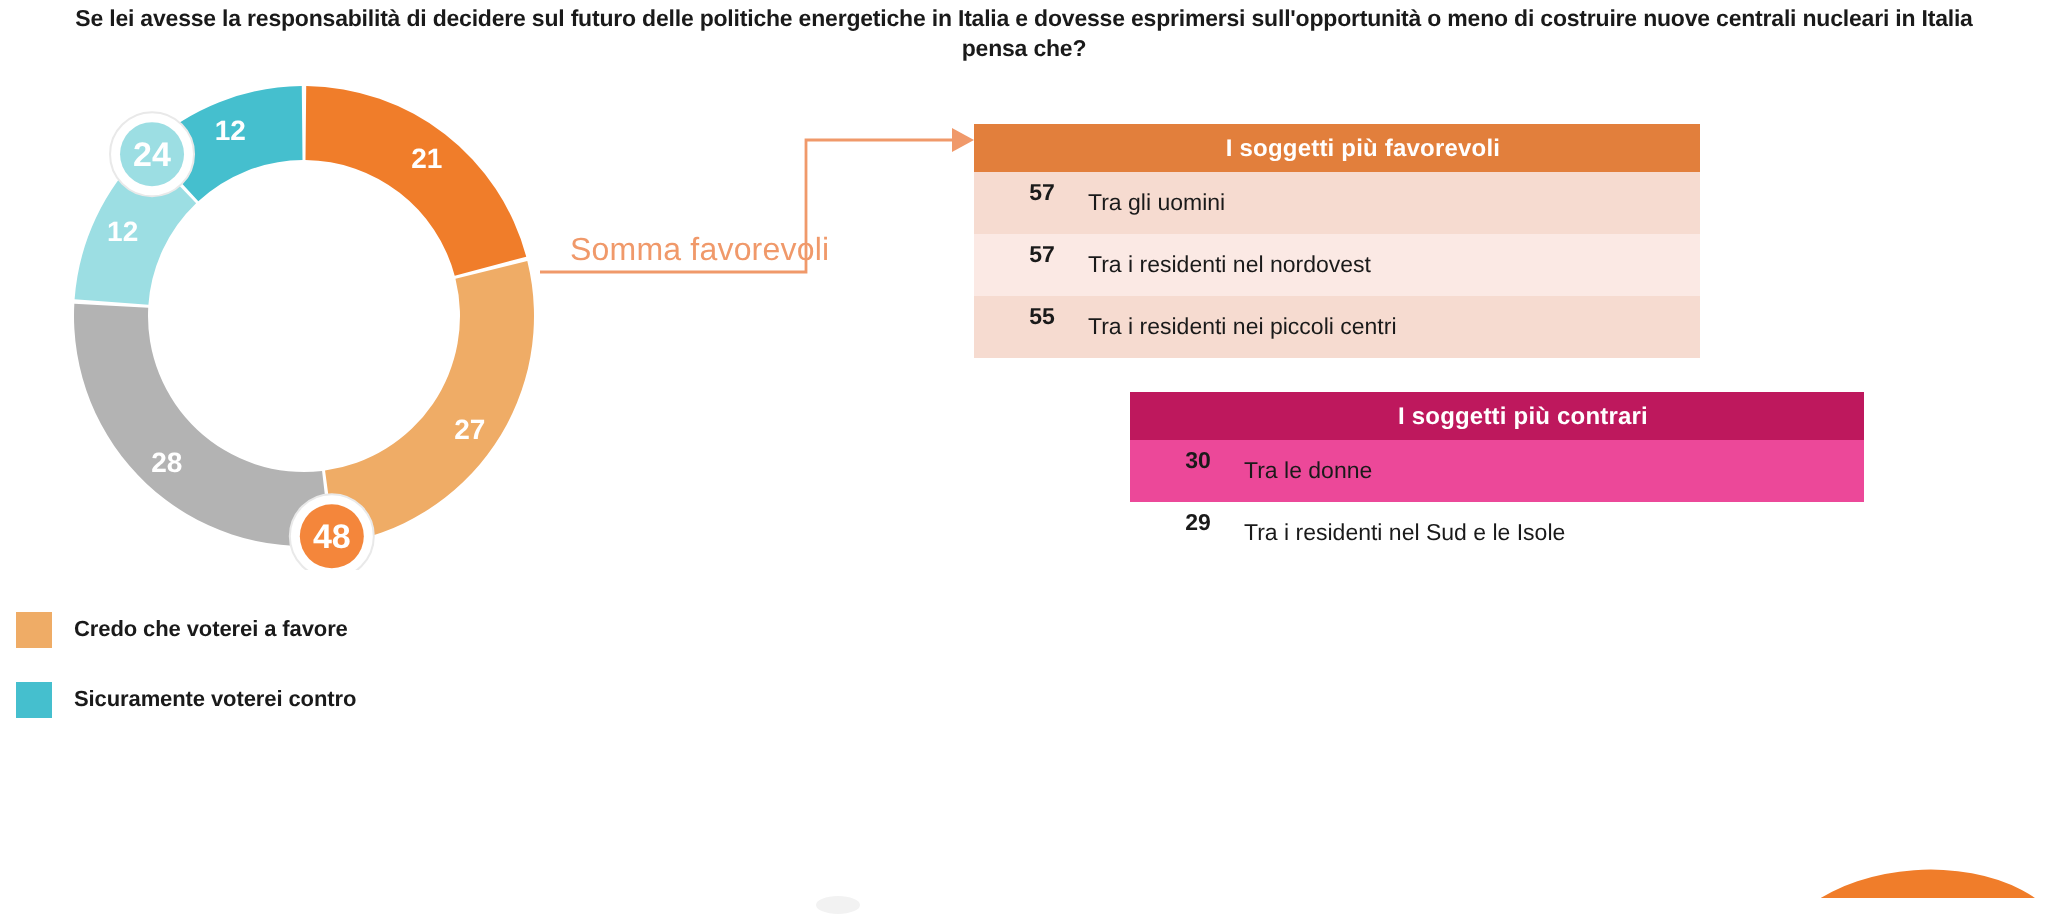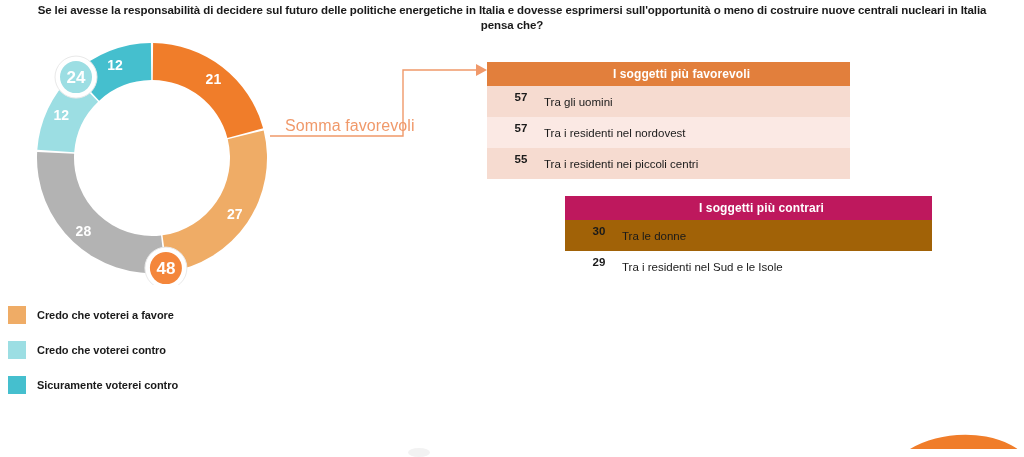--- a/index.html
+++ b/index.html
@@ -104,21 +104,21 @@
 
   
   #table-favorevoli { left: 487px; top: 62px; width: 363px; }
   #table-favorevoli .tbl-header { background: #e27f3c; }
   #table-favorevoli tr.row-odd  td { background: #f6dbd0; }
   #table-favorevoli tr.row-even td { background: #fbe9e4; }
 
   
   #table-contrari { left: 565px; top: 196px; width: 367px; }
   #table-contrari .tbl-header { background: #be185d; }
-  #table-contrari tr.row-odd  td { background: #a16207; }
+  #table-contrari tr.row-odd  td { background: #ec4899; }
   #table-contrari tr.row-even td { background: #ffffff; }
 
   
   #legend {
     position: absolute;
     left: 8px;
     top: 297px;
     width: 620px;
   }
   .legend-item {
@@ -246,24 +246,20 @@
       </tr>
     </tbody>
 </table>
 
 <div id="legend">
     <div class="legend-item">
       <span class="legend-swatch" style="background: rgb(239, 172, 102);"></span>
       <span class="legend-label">Credo che voterei a favore</span>
     </div>
     <div class="legend-item">
-      <span class="legend-swatch" style="background: rgb(156, 222, 227);"></span>
-      <span class="legend-label">Credo che voterei contro</span>
-    </div>
-    <div class="legend-item">
       <span class="legend-swatch" style="background: rgb(69, 191, 206);"></span>
       <span class="legend-label">Sicuramente voterei contro</span>
     </div>
   </div>
 
 <div id="ghost-dot"></div>
 <div id="corner-swoosh"></div>
 <div id="corner-swoosh-mask"></div>
 
 </body></html>

